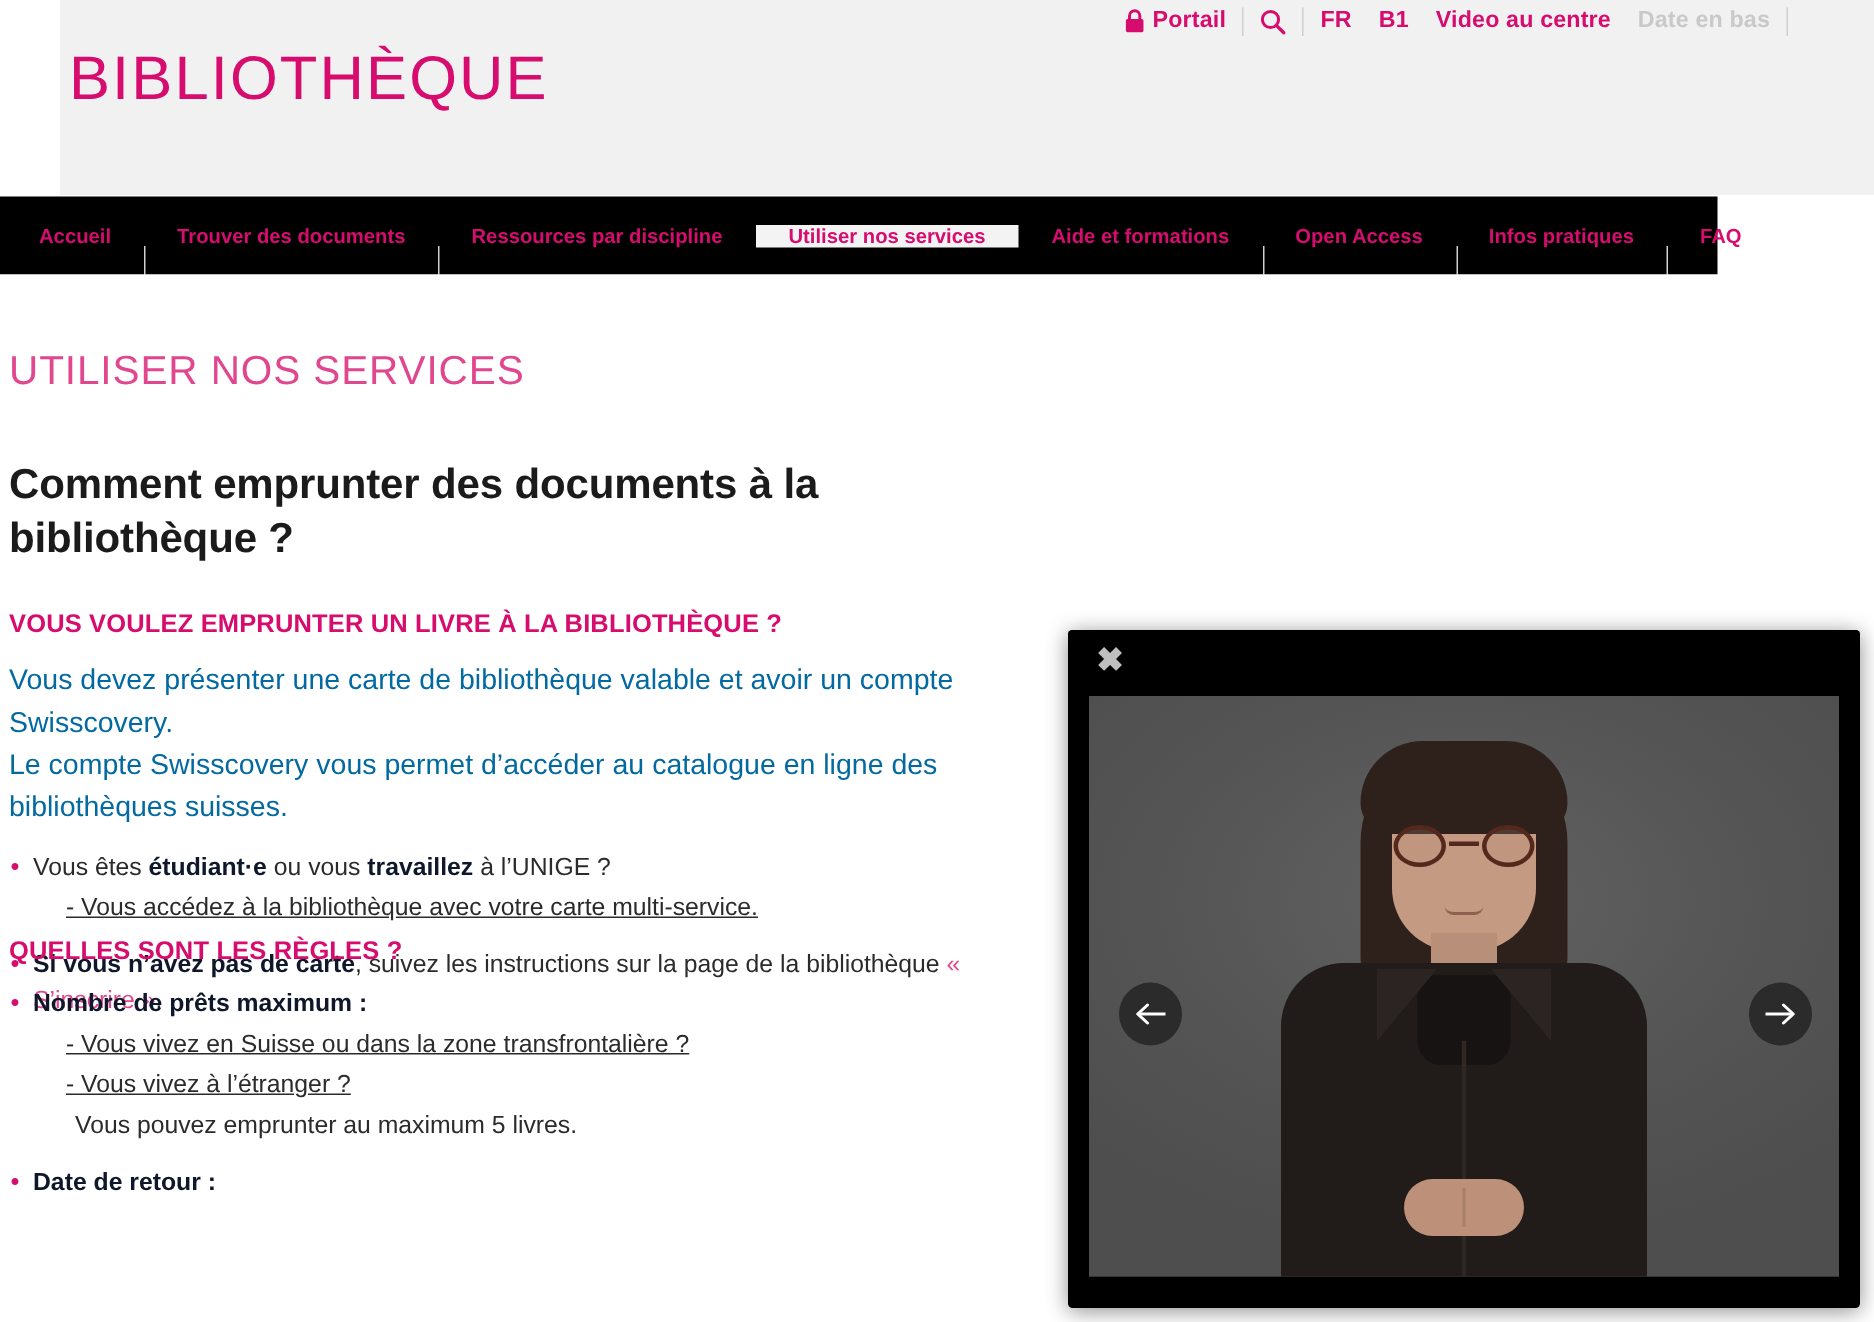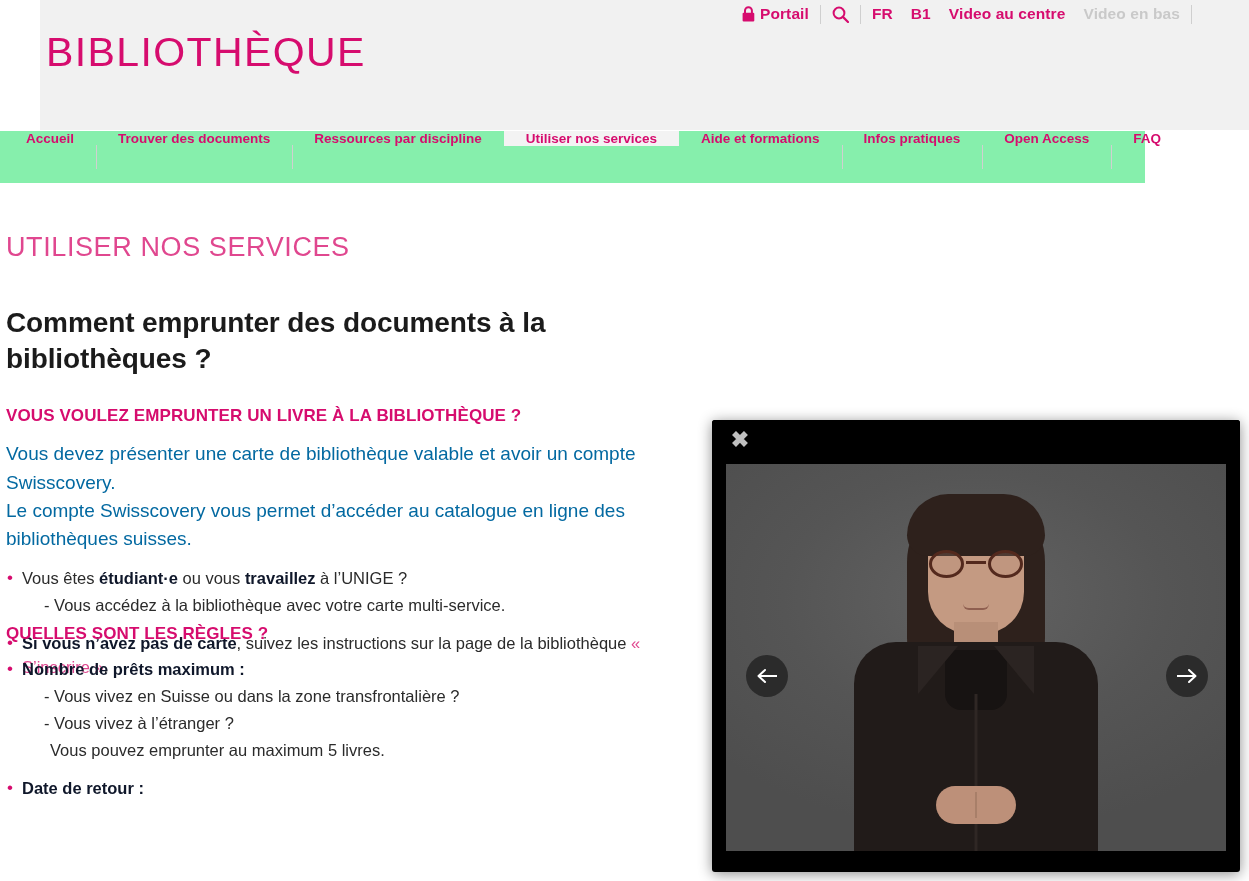--- a/index.html
+++ b/index.html
@@ -47,22 +47,22 @@
     font-weight: 300;
     letter-spacing: 1.4px;
     line-height: 1;
     font-family: "Liberation Sans", sans-serif;
   }
 
   
   .navbar {
     position: absolute; left: 0; top: 131px;
     width: 1145px; height: 52px;
-    background: #86efac;
-    display: flex; align-items: flex-start;
+    background: #000000;
+    display: flex; align-items: center;
   }
   .nav-tab {
     display: flex; align-items: center;
     padding: 0 22px;
     color: #d60c6e;
     font-size: 13.5px;
     font-weight: bold;
     white-space: nowrap;
     position: relative;
     cursor: pointer;
@@ -125,21 +125,21 @@
     font-size: 16.5px;
     line-height: 1.45;
     margin-bottom: 3px;
   }
   ul.blist > li.bullet::before {
     content: "•";
     position: absolute; left: 1px; top: -1px;
     color: #d60c6e;
     font-size: 17px;
   }
-  ul.blist > li.dash   { padding-left: 38px; }
+  ul.blist > li.dash   { padding-left: 38px; text-decoration: underline; }
   ul.blist > li.plain  { padding-left: 16px; }
   ul.blist > li.indent { padding-left: 44px; }
   ul.blist > li.gap    { margin-top: 14px; }
   b { font-weight: bold; color: #0f172a; }
   a.pink { color: #e0478f; text-decoration: none; }
 
   
   .video-panel {
     position: absolute;
     left: 712px; top: 420px;
@@ -299,43 +299,43 @@
           <line x1="10.9" y1="10.9" x2="16" y2="16" stroke="#d60c6e" stroke-width="2.2" stroke-linecap="round"></line>
         </svg>
       </span>
     </div>
 
     <div class="util-sep"></div>
 
     <div class="util-item">FR</div>
     <div class="util-item">B1</div>
     <div class="util-item">Video au centre</div>
-    <div class="util-item disabled">Video en bas</div>
+    <div class="util-item disabled">Date en bas</div>
 
     <div class="util-sep"></div>
   </div>
 
   <div class="logo">BIBLIOTHÈQUE</div>
 </div>
 
 <nav class="navbar">
   <div class="nav-tab">Accueil</div>
   <div class="nav-tab sep-left">Trouver des documents</div>
   <div class="nav-tab sep-left">Ressources par discipline</div>
   <div class="nav-tab active">Utiliser nos services</div>
   <div class="nav-tab">Aide et formations</div>
+  <div class="nav-tab sep-left">Open Access</div>
   <div class="nav-tab sep-left">Infos pratiques</div>
-  <div class="nav-tab sep-left">Open Access</div>
   <div class="nav-tab sep-left">FAQ</div>
 </nav>
 
 <main class="content">
 
   <div class="eyebrow">UTILISER NOS SERVICES</div>
-  <h1 class="page-title">Comment emprunter des documents à la bibliothèques ?</h1>
+  <h1 class="page-title">Comment emprunter des documents à la bibliothèque ?</h1>
 
   <section class="section sec-a">
     <h3 class="sub">VOUS VOULEZ EMPRUNTER UN LIVRE À LA BIBLIOTHÈQUE ?</h3>
     <p class="body">Vous devez présenter une carte de bibliothèque valable et avoir un compte Swisscovery.</p>
     <p class="body">Le compte Swisscovery vous permet d’accéder au catalogue en ligne des bibliothèques suisses.</p>
 
     <ul class="blist">
       <li class="bullet"><span>Vous êtes </span><b>étudiant·e</b><span> ou vous </span><b>travaillez</b><span> à l’UNIGE ?</span></li>
 
       <li class="dash">- Vous accédez à la bibliothèque avec votre carte multi-service.</li>

